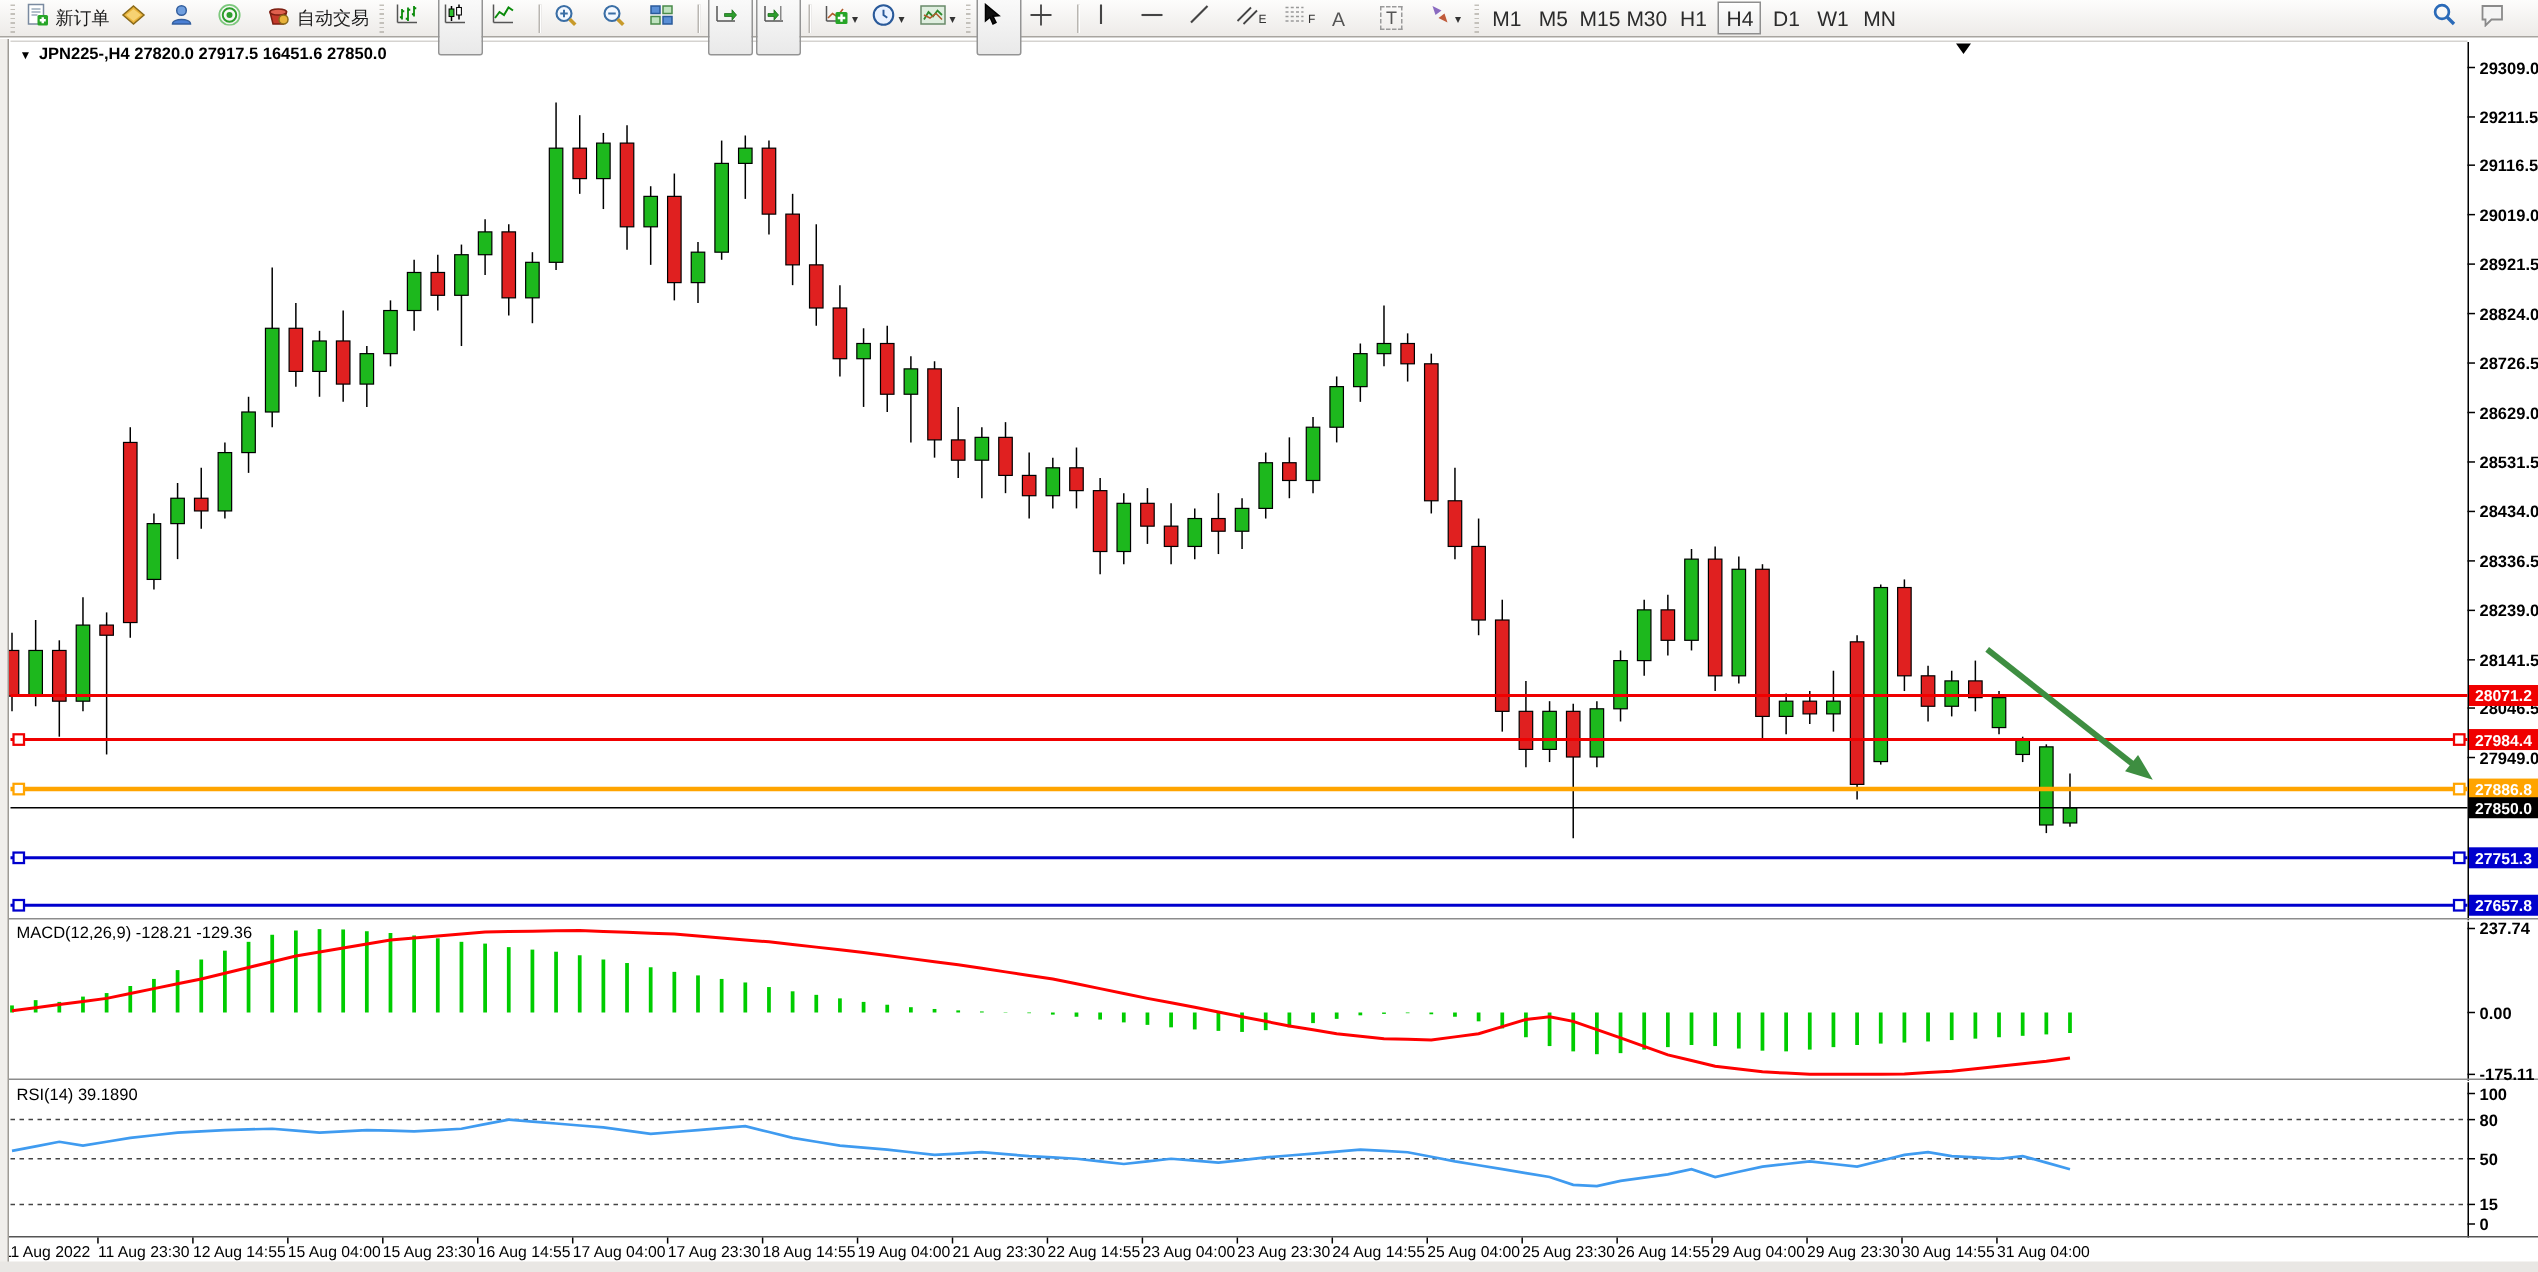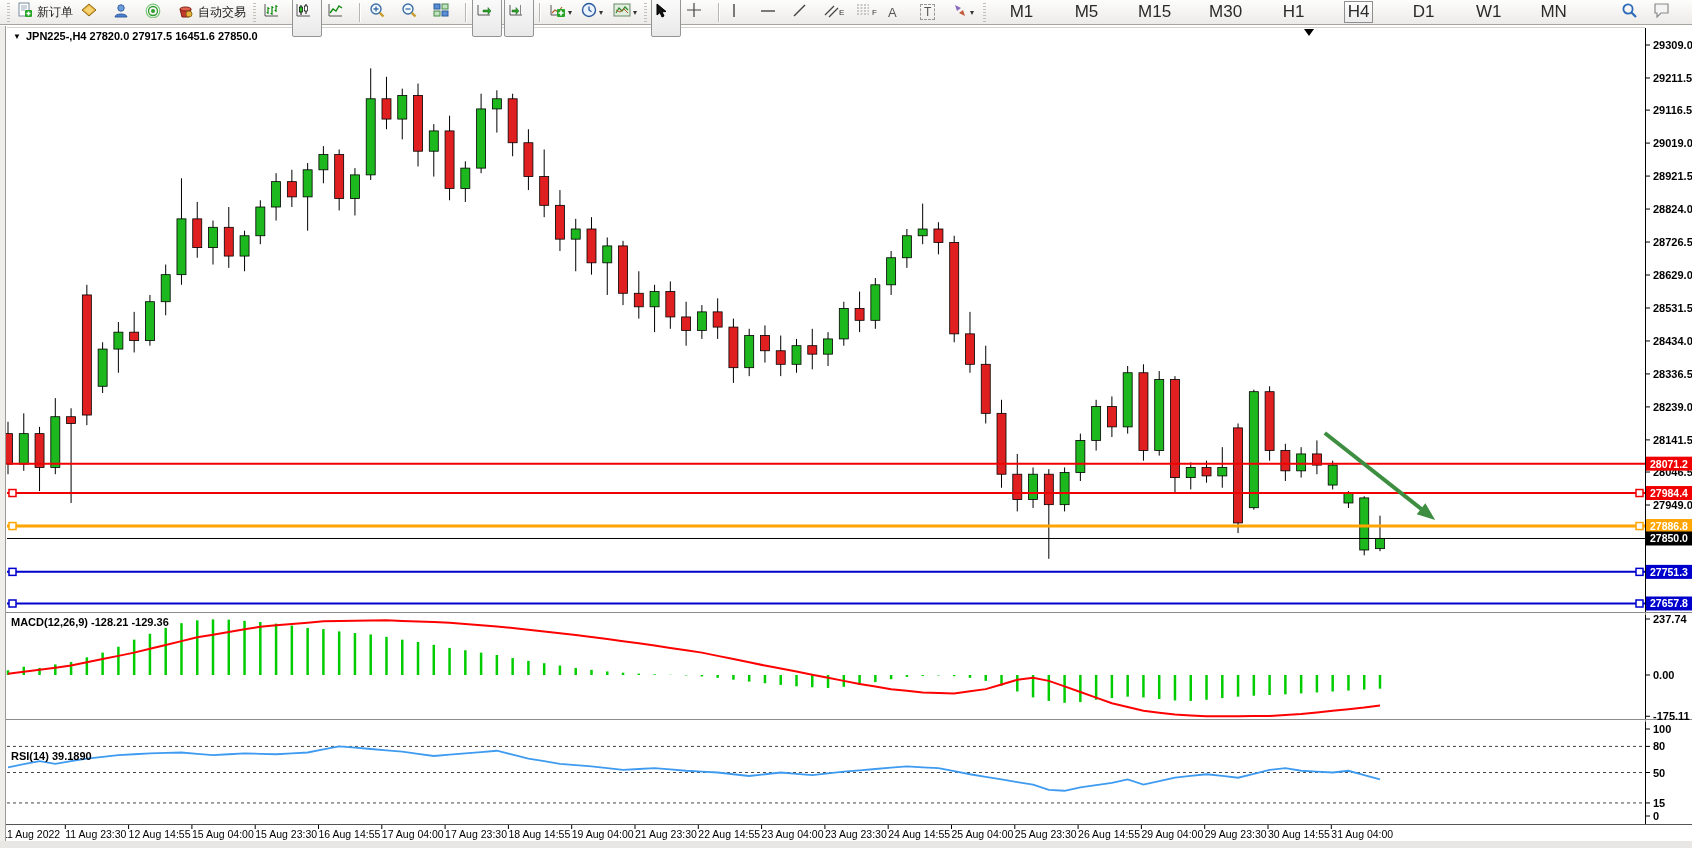--- a/index.html
+++ b/index.html
@@ -9,37 +9,37 @@
     background:linear-gradient(#fdfdfc,#edebe8);border-bottom:1px solid #a8a5a0;
     display:flex;align-items:center;padding:0 4px;box-sizing:border-box;z-index:5;}
   .tbtn{height:21px;min-width:24px;display:flex;align-items:center;justify-content:flex-start;
     border:1px solid transparent;border-radius:2px;margin:0 1px;padding:13px 2px;cursor:default;}
   .tbtn.pressed{border:1px solid #949494;background:linear-gradient(#fff,#e9e9e9);}
   .tbtn .lbl{font-size:12px;color:#1a1a1a;margin-left:4px;white-space:nowrap;}
   .sep{width:1px;height:19px;background:#b9b6b1;border-right:1px solid #fff;margin:0 4px;}
   .grip{width:3px;height:19px;margin:0 3px;
     background:repeating-linear-gradient(to bottom,#c3c0ba 0 1px,transparent 1px 3px);}
   .tfbtn{height:20px;min-width:27px;display:flex;align-items:center;justify-content:center;
-    font-size:17px;color:#2b2b2b;border:1px solid transparent;margin:0 18px;}
+    font-size:14px;color:#2b2b2b;border:1px solid transparent;margin:0 1px;}
   .tfbtn.active{border:1px solid #8f8f8f;background:linear-gradient(#fff,#ececec);}
   .caret{font-size:8px;color:#333;margin-left:2px;}
   .right-tools{margin-left:auto;display:flex;align-items:center;}
   .badge{position:absolute;top:-4px;right:-7px;width:13px;height:13px;border-radius:50%;
     background:#e03010;color:#fff;font-size:9px;font-weight:bold;display:flex;
     align-items:center;justify-content:center;border:1px solid #b02000;}
   
   .window{position:absolute;top:26px;left:0;width:1692px;height:822px;background:#fff;}
   .left-edge{position:absolute;top:0;left:0;width:6px;height:822px;background:#f0eeeb;
     border-right:1px solid #9d9a95;box-sizing:border-box;}
   .chart-title{position:absolute;top:4px;left:13px;font-size:11px;font-weight:700;
     color:#000;display:flex;align-items:center;z-index:3;}
   .chart-title .dd{font-size:8px;margin-right:5px;}
-  .ind-label{position:absolute;left:11px;font-size:11px;color:#000;z-index:3;background:transparent;font-weight:bold;}
+  .ind-label{position:absolute;left:11px;font-size:11px;color:#000;z-index:3;background:transparent;}
   .macd-label{top:590px;}
-  .rsi-label{top:724px;text-align:center;}
+  .rsi-label{top:698px;text-align:center;}
   .shift-marker{position:absolute;top:3px;left:1304px;width:0;height:0;z-index:3;
     border-left:5px solid transparent;border-right:5px solid transparent;border-top:7px solid #000;}
   .bottom-strip{position:absolute;left:0;bottom:0;width:1692px;height:7px;background:#e9e7e4;}
   svg text{font-family:"Liberation Sans",sans-serif;}
   #chart-canvas{position:absolute;top:0;left:0;}
 </style>
 </head>
 <body>
 
 <div class="toolbar">

